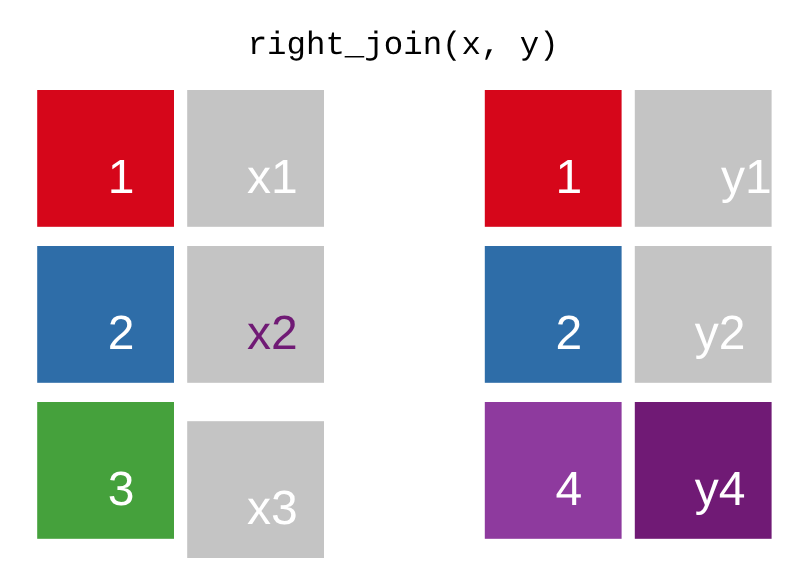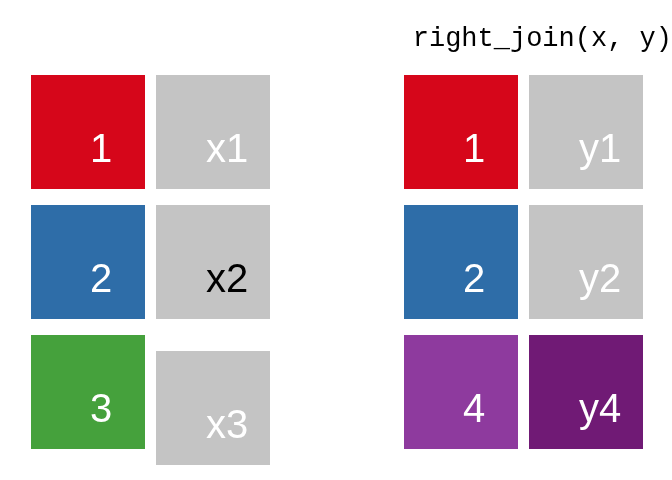--- a/index.html
+++ b/index.html
@@ -72,56 +72,56 @@
   }
   .cell-val .cell-label {
     padding-left: 28px;
   }
 </style>
 </head>
 <body style="background: rgb(255, 255, 255);">
 
 <div id="diagram">
 
-  <div class="title" style="color: rgb(0, 0, 0); text-align: right;">right_join(x, y)</div>
+  <div class="title" style="color: rgb(0, 0, 0);">right_join(x, y)</div>
 
   <div class="table-group table-left">
     <div class="row">
       <div class="cell cell-key" style="background: rgb(214, 6, 26);">
         <span class="cell-label" style="color: rgb(255, 255, 255);">1</span>
       </div>
       <div class="cell cell-val" style="background: rgb(196, 196, 196);">
         <span class="cell-label" style="color: rgb(255, 255, 255);">x1</span>
       </div>
     </div>
     <div class="row">
       <div class="cell cell-key" style="background: rgb(46, 109, 168);">
         <span class="cell-label" style="color: rgb(255, 255, 255);">2</span>
       </div>
       <div class="cell cell-val" style="background: rgb(196, 196, 196);">
-        <span class="cell-label" style="color: #000000;">x2</span>
+        <span class="cell-label" style="color: #701a75;">x2</span>
       </div>
     </div>
     <div class="row">
       <div class="cell cell-key" style="background: rgb(69, 161, 60);">
         <span class="cell-label" style="color: rgb(255, 255, 255);">3</span>
       </div>
       <div class="cell cell-val" style="background: rgb(196, 196, 196); margin-top: 16px;">
         <span class="cell-label" style="color: rgb(255, 255, 255);">x3</span>
       </div>
     </div>
   </div>
 
   <div class="table-group table-right">
     <div class="row">
       <div class="cell cell-key" style="background: rgb(214, 6, 26);">
         <span class="cell-label" style="color: rgb(255, 255, 255);">1</span>
       </div>
       <div class="cell cell-val" style="background: rgb(196, 196, 196);">
-        <span class="cell-label" style="color: rgb(255, 255, 255);">y1</span>
+        <span class="cell-label" style="color: rgb(255, 255, 255); text-align: right;">y1</span>
       </div>
     </div>
     <div class="row">
       <div class="cell cell-key" style="background: rgb(46, 109, 168);">
         <span class="cell-label" style="color: rgb(255, 255, 255);">2</span>
       </div>
       <div class="cell cell-val" style="background: rgb(196, 196, 196);">
         <span class="cell-label" style="color: rgb(255, 255, 255); text-align: center;">y2</span>
       </div>
     </div>

